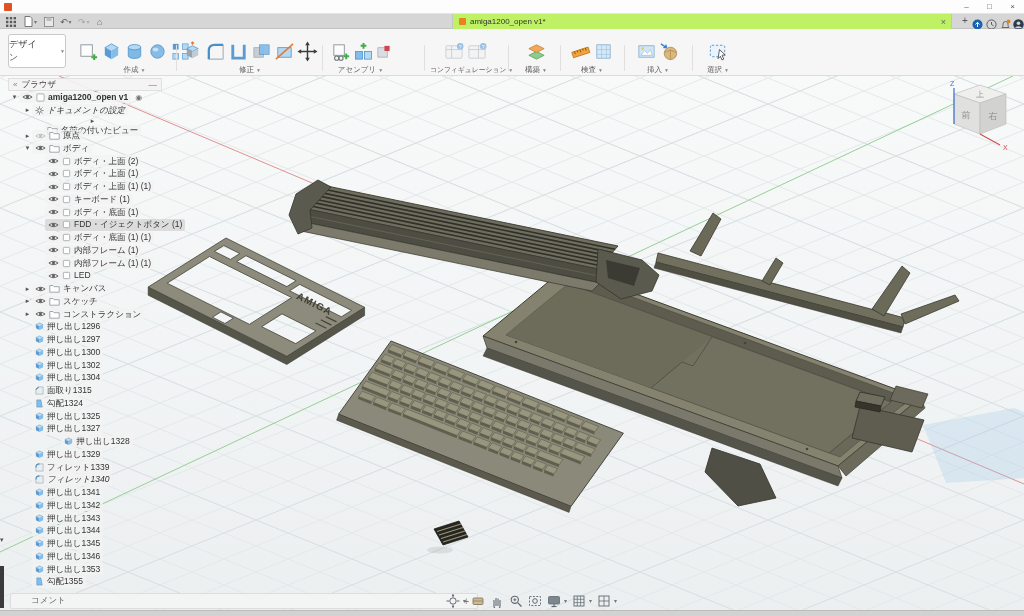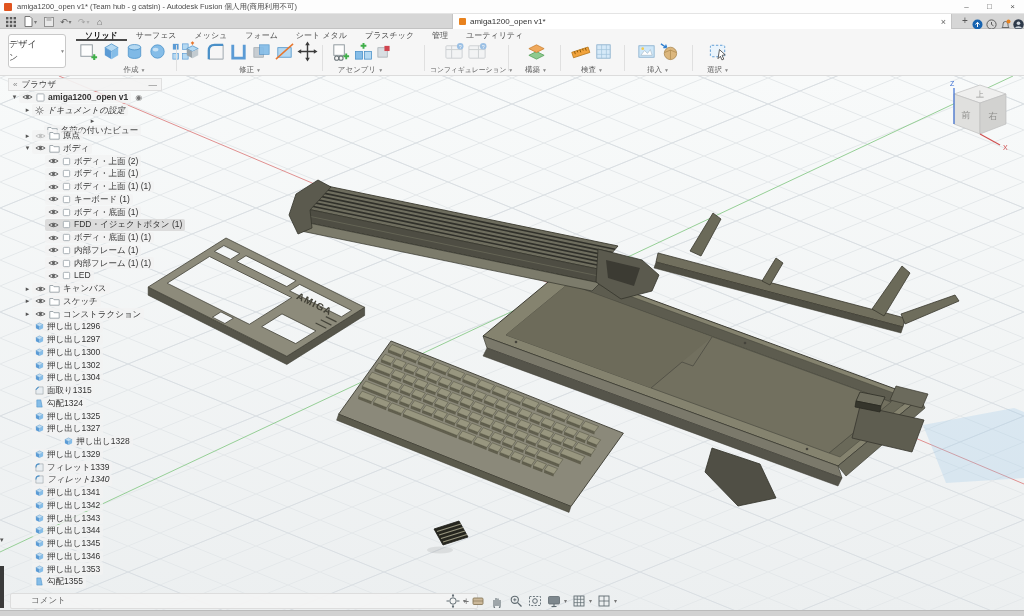--- a/index.html
+++ b/index.html
@@ -9,21 +9,21 @@
   #titlebar{position:absolute;left:0;top:0;width:1024px;height:14px;background:#fdfdfd;border-bottom:1px solid #e4e4e4;z-index:6;display:flex;align-items:center}
   #fusion-logo{width:8px;height:8px;background:#e0531e;border-radius:1px;margin:0 5px 0 4px}
   #win-title{font-size:7.5px;color:#4a4a4a;white-space:nowrap}
   #win-controls{position:absolute;right:0;top:0;height:14px;display:flex}
   .winbtn{width:23px;height:14px;font-size:8px;color:#555;text-align:center;line-height:14px}
   
   #tabstrip{position:absolute;left:0;top:14px;width:1024px;height:15px;background:#d6d6d6;border-bottom:1px solid #c2c2c2;z-index:6}
   .qat{position:absolute;top:1px;height:13px;display:flex;align-items:center;color:#5a5a5a;font-size:9px}
   .qat svg{display:block}
   .caret-s{font-size:6px;color:#777;margin-left:1px}
-  #doc-tab{position:absolute;left:452px;top:0;width:500px;height:15px;background:#ffffff;border-left:1px solid #c4c4c4;border-right:1px solid #c4c4c4;display:flex;align-items:center;font-size:8px;color:#333}
+  #doc-tab{position:absolute;left:452px;top:0;width:500px;height:15px;background:#bef264;border-left:1px solid #c4c4c4;border-right:1px solid #c4c4c4;display:flex;align-items:center;font-size:8px;color:#333}
   #doc-tab .cube{width:7px;height:7px;margin:0 4px 0 6px;background:#e8821e;border-radius:1px}
   #tab-close{margin-left:auto;margin-right:5px;color:#666;font-size:9px}
   #tab-new{position:absolute;left:958px;top:0;width:14px;height:15px;text-align:center;line-height:14px;color:#555;font-size:10px}
   .stripicon{position:absolute;top:2px}
   
   #ribbon{position:absolute;left:0;top:29px;width:1024px;height:47px;background:#f6f6f6;border-bottom:1px solid #dcdcdc;z-index:6}
   #ws-btn{position:absolute;left:8px;top:5px;width:58px;height:34px;background:#fff;border:1px solid #c9c9c9;border-radius:3px;font-size:9px;color:#333;display:flex;align-items:center;justify-content:center;gap:16px}
   #rib-tabs{position:absolute;left:76px;top:0;height:12px;display:flex}
   .rtab{font-size:8px;color:#4c4c4c;padding:1px 9px;white-space:nowrap}
   .rtab.active{color:#111;border-bottom:2px solid #4b4b4b;font-weight:bold}
@@ -359,21 +359,20 @@
     <text x="993" y="119" text-anchor="middle" font-size="9" fill="#8f8f8d">右</text>
     <line x1="954" y1="124" x2="954" y2="88" stroke="#3b6fd4" stroke-width="1.2"></line>
     <text x="950" y="86" font-size="7" fill="#3b6fd4">Z</text>
     <line x1="980" y1="134" x2="1000" y2="145" stroke="#d05050" stroke-width="1.2"></line>
     <text x="1003" y="150" font-size="7" fill="#d05050">X</text>
   </g>
 </svg>
 
 <div id="titlebar">
   <div id="fusion-logo"></div>
-  <span id="win-title">amiga1200_open v1* (Team hub - g catsin) - Autodesk Fusion 個人用(商用利用不可)</span>
   <div id="win-controls">
     <span class="winbtn">–</span>
     <span class="winbtn">□</span>
     <span class="winbtn">×</span>
   </div>
 </div>
 
 <div id="tabstrip">
   <span class="qat" style="left:6px">
     <svg width="10" height="10" viewBox="0 0 10 10">
@@ -438,30 +437,20 @@
           <path d="M1.8,9.2 a4,3 0 0 1 7.4,0" fill="#cfd6de"></path>
         </svg>
   </span>
 </div>
 
 <div id="ribbon">
   <div id="ws-btn">
     <span>デザイン</span>
         <span style="font-size:5px;color:#888">▼</span>
   </div>
-  <div id="rib-tabs">
-        <span class="rtab active">ソリッド</span>
-        <span class="rtab">サーフェス</span>
-        <span class="rtab">メッシュ</span>
-        <span class="rtab">フォーム</span>
-        <span class="rtab">シート メタル</span>
-        <span class="rtab">プラスチック</span>
-        <span class="rtab">管理</span>
-        <span class="rtab">ユーティリティ</span>
-      </div>
 
   <div class="rgroup" style="left:78px">
     <div class="ricons">
       <svg class="ric" viewBox="0 0 22 22">
             <rect x="3" y="4" width="12" height="12" fill="#fdfdfd" stroke="#8f989e"></rect>
             <path d="M14,17 h6 M17,14 v6" stroke="#3fae49" stroke-width="2.2" fill="none"></path>
           </svg>
       <svg class="ric" viewBox="0 0 22 22">
             <polygon points="11,3 18,7 11,11 4,7" fill="#b5d9f2" stroke="#4a90c8" stroke-width="0.8"></polygon>
             <polygon points="4,7 11,11 11,19 4,15" fill="#5b9bd5"></polygon>

